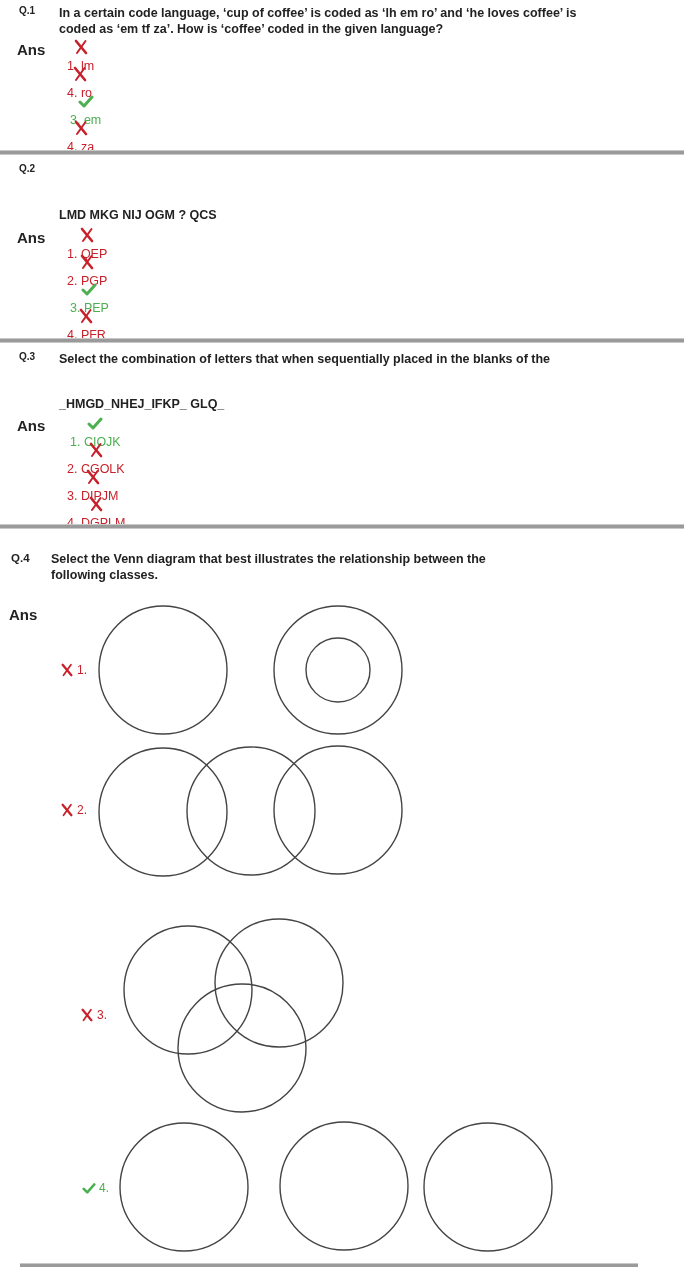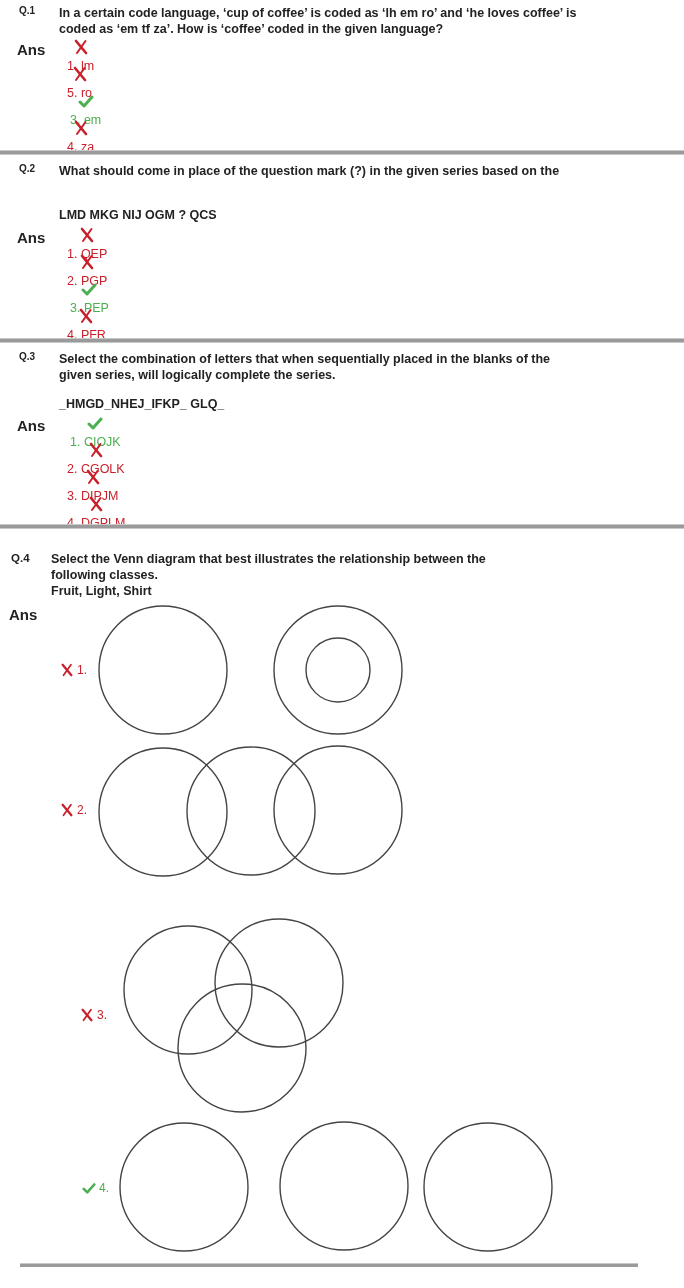--- a/index.html
+++ b/index.html
@@ -44,40 +44,39 @@
 <div class="opt wrong" style="left:67px;top:39px;">
   <svg class="icon">
       <use href="#cross"></use>
     </svg>
   <span>1. lm</span>
 </div>
 <div class="opt wrong" style="left:67px;top:66px;">
   <svg class="icon">
       <use href="#cross"></use>
     </svg>
-  <span>5. ro</span>
+  <span>4. ro</span>
 </div>
 <div class="opt right" style="left:70px;top:93px;">
   <svg class="icon">
       <use href="#check"></use>
     </svg>
   <span>3. em</span>
 </div>
 <div class="opt wrong" style="left:67px;top:120px;">
   <svg class="icon">
       <use href="#cross"></use>
     </svg>
   <span>4. za</span>
 </div>
 
 <div class="sep" style="top:150px;"></div>
 
 <div class="qnum" style="left:19px;top:163px;">Q.2</div>
 <div class="qtext" style="left:59px;top:163px;">
-  <div>What should come in place of the question mark (?) in the given series based on the</div>
 </div>
 <div class="qtext" style="left:59px;top:207px;">LMD MKG NIJ OGM ? QCS</div>
 <div class="ans-label" style="left:17px;top:229px;">Ans</div>
 <div class="opt wrong" style="left:67px;top:227px;">
   <svg class="icon">
       <use href="#cross"></use>
     </svg>
   <span>1. QEP</span>
 </div>
 <div class="opt wrong" style="left:67px;top:254px;">
@@ -97,21 +96,20 @@
       <use href="#cross"></use>
     </svg>
   <span>4. PFR</span>
 </div>
 
 <div class="sep" style="top:338px;"></div>
 
 <div class="qnum" style="left:19px;top:351px;">Q.3</div>
 <div class="qtext" style="left:59px;top:351px;">
   <div>Select the combination of letters that when sequentially placed in the blanks of the</div>
-  <div>given series, will logically complete the series.</div>
 </div>
 <div class="qtext" style="left:59px;top:396px;">_HMGD_NHEJ_IFKP_ GLQ_</div>
 <div class="ans-label" style="left:17px;top:417px;">Ans</div>
 <div class="opt right" style="left:70px;top:415px;">
   <svg class="icon">
       <use href="#check"></use>
     </svg>
   <span>1. CIOJK</span>
 </div>
 <div class="opt wrong" style="left:67px;top:442px;">
@@ -132,21 +130,20 @@
     </svg>
   <span>4. DGPLM</span>
 </div>
 
 <div class="sep" style="top:524px;"></div>
 
 <div class="qnum" style="left:11px;top:552px;font-size:11.5px;">Q.4</div>
 <div class="qtext" style="left:51px;top:551px;">
   <div>Select the Venn diagram that best illustrates the relationship between the</div>
   <div>following classes.</div>
-  <div>Fruit, Light, Shirt</div>
 </div>
 <div class="ans-label" style="left:9px;top:606px;">Ans</div>
 
 <svg class="venn" width="684" height="1288">
   <g fill="none" stroke="#444" stroke-width="1.4">
 
     <circle cx="163" cy="670" r="64"></circle>
     <circle cx="338" cy="670" r="64"></circle>
     <circle cx="338" cy="670" r="32"></circle>
 

